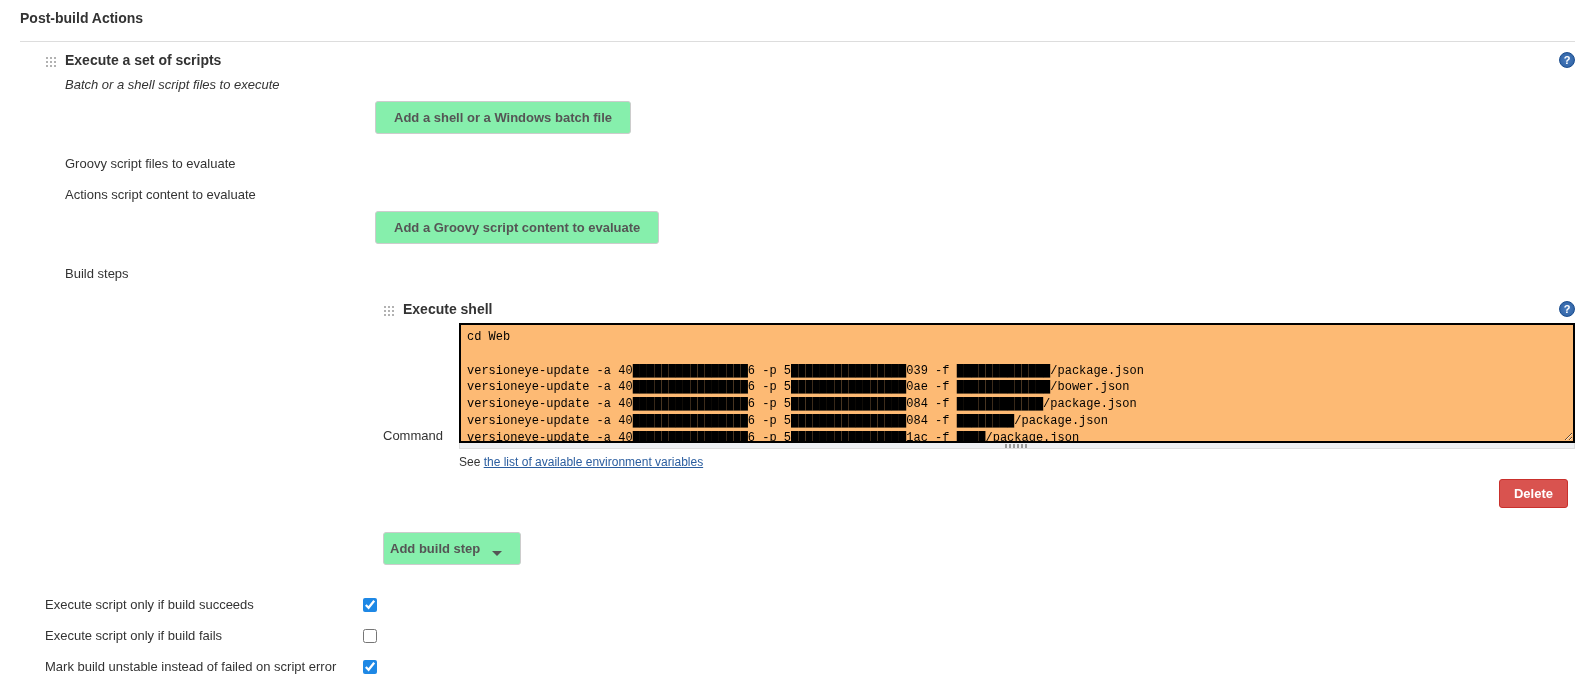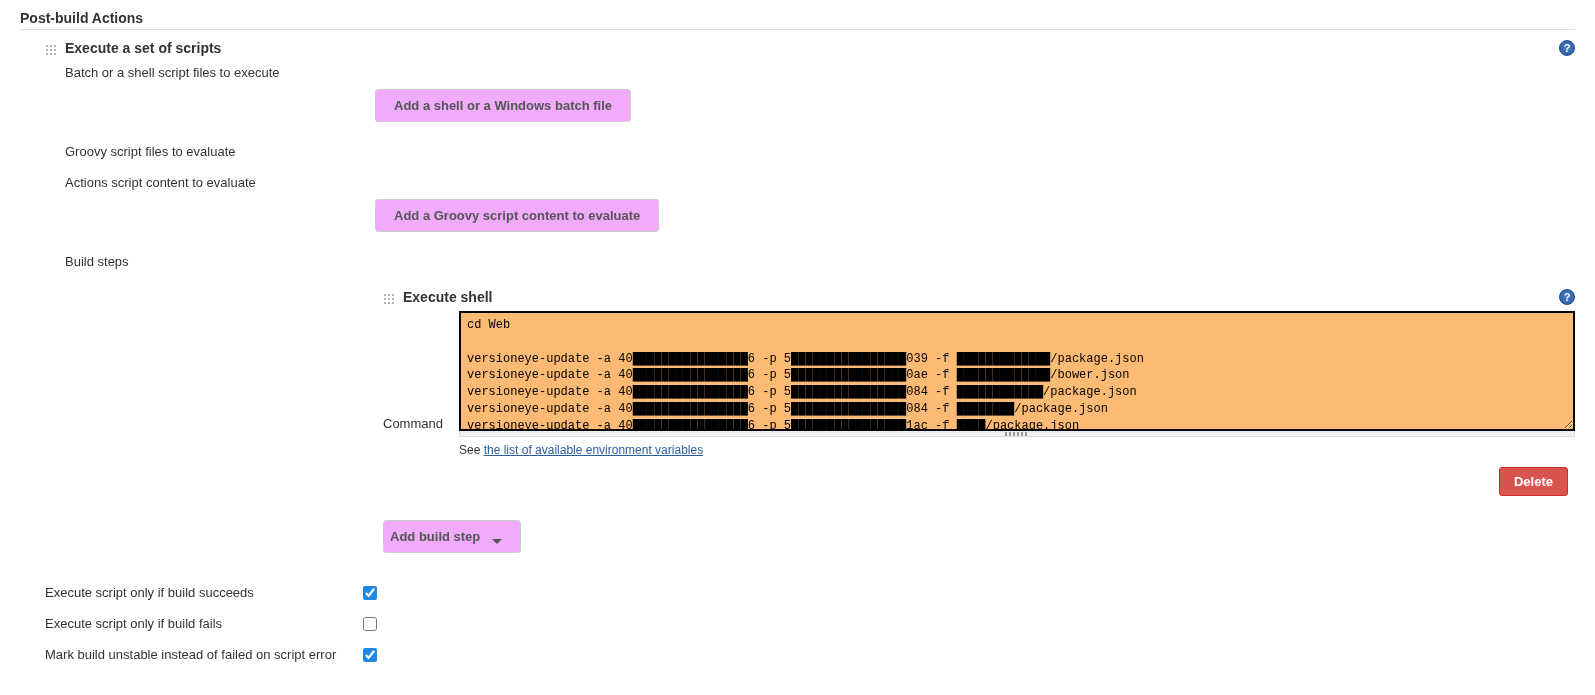--- a/index.html
+++ b/index.html
@@ -11,21 +11,21 @@
       font-family: -apple-system, BlinkMacSystemFont, "Helvetica Neue", Helvetica, Arial, sans-serif;
       font-size: 13px;
       color: #333;
       background: #fff;
       padding: 10px 20px;
     }
     .section-header {
       font-weight: bold;
       font-size: 14px;
       border-bottom: 1px solid #ddd;
-      padding-bottom: 3px;
+      padding-bottom: 15px;
       margin-bottom: 10px;
     }
     .content {
       padding-left: 5px;
     }
     .row {
       display: flex;
       align-items: flex-start;
       margin-bottom: 5px;
     }
@@ -50,21 +50,21 @@
       flex-shrink: 0;
       padding-left: 20px;
       padding-top: 3px;
       font-size: 13px;
     }
     .control-col {
       flex: 1;
     }
     .btn {
       display: inline-block;
-      background: #f0abfc;
+      background: #86efac;
       border: 1px solid #ccc;
       border-radius: 3px;
       padding: 8px 18px;
       font-size: 13px;
       font-weight: bold;
       color: #555;
       cursor: pointer;
       margin-top: 4px;
       margin-bottom: 14px;
     }
@@ -236,21 +236,21 @@
                 <circle cx="6" cy="10" r="1"></circle>
                 <circle cx="10" cy="10" r="1"></circle>
               </g>
             </svg>
         </span>
         <span class="section-title">Execute a set of scripts</span>
       </div>
       <span class="help-icon">?</span>
     </div>
 
-    <div class="row" style="margin-top:6px;">
+    <div class="row" style="margin-top:6px;font-style:italic;">
       <div class="label-col">Batch or a shell script files to execute</div>
     </div>
     <div class="row">
       <div class="label-col"></div>
       <div class="control-col">
         <button class="btn">Add a shell or a Windows batch file</button>
       </div>
     </div>
 
     <div class="row">

